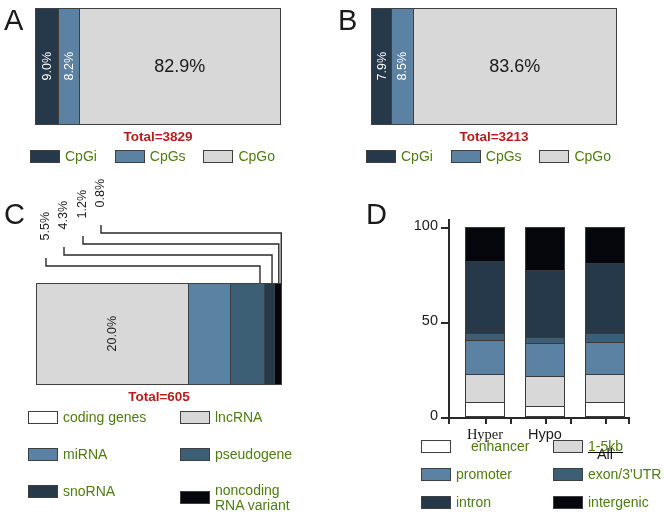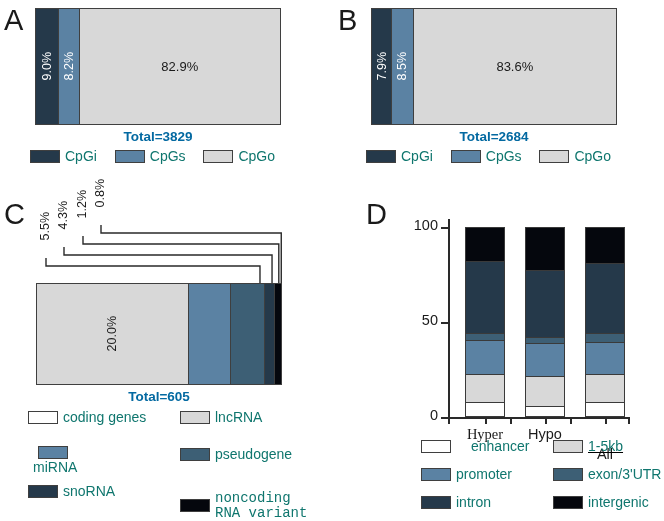--- a/index.html
+++ b/index.html
@@ -46,32 +46,32 @@
   }
   .hseg:last-child { border-right: none; }
   .hseg .vlabel {
     writing-mode: vertical-rl;
     transform: rotate(180deg);
     font-size: 12.5px;
     white-space: nowrap;
     letter-spacing: 0px;
   }
   .hseg .hlabel {
-    font-size: 13px;
+    font-size: 18px;
     white-space: nowrap;
   }
   .lab-light { color: #ffffff; }
   .lab-dark { color: #1a1a1a; }
 
   .total-label {
     position: absolute;
     font-size: 13.5px;
     font-weight: bold;
     text-align: center;
-    color: #0369a1;
+    color: #b91c1c;
   }
 
   
   .legend-row {
     position: absolute;
     display: flex;
     align-items: center;
   }
   .legend-item {
     display: flex;
@@ -81,21 +81,21 @@
     width: 30px;
     height: 13px;
     box-sizing: border-box;
     border: 1.4px solid #3f3f3f;
     flex: none;
   }
   .legend-text {
     font-size: 14px;
     margin-left: 5px;
     white-space: nowrap;
-    color: #0f766e;
+    color: #4d7c0f;
   }
   .legend-text.two-line {
     white-space: normal;
     line-height: 1.05;
     width: 95px;
   }
 
   
   .leader-svg {
     position: absolute;
@@ -190,21 +190,21 @@
         <span class="vlabel lab-light">7.9%</span>
       </div>
       <div class="hseg" style="flex: 8.5 0 0px; background: rgb(91, 130, 163);">
         <span class="vlabel lab-light">8.5%</span>
       </div>
       <div class="hseg" style="flex: 83.6 0 0px; background: rgb(216, 216, 216);">
         <span class="hlabel lab-dark">83.6%</span>
       </div>
     </div>
 
-  <div class="total-label" style="left:39px;top:129px;width:246px;">Total=2684</div>
+  <div class="total-label" style="left:39px;top:129px;width:246px;">Total=3213</div>
 
   <div class="legend-row" id="legendB" style="left:34px;top:148px;width:245px;justify-content:space-between;">
       <div class="legend-item">
         <span class="swatch" style="background: rgb(37, 57, 74);"></span>
         <span class="legend-text">CpGi</span>
       </div>
       <div class="legend-item">
         <span class="swatch" style="background: rgb(91, 130, 163);"></span>
         <span class="legend-text">CpGs</span>
       </div>
@@ -245,33 +245,33 @@
 
   <div id="legendC" style="position:absolute;left:28px;top:214px;width:300px;">
       <div class="legend-item" style="position: absolute; left: 0px; top: 0px;">
         <span class="swatch" style="background: rgb(255, 255, 255);"></span>
         <span class="legend-text">coding genes</span>
       </div>
       <div class="legend-item" style="position: absolute; left: 152px; top: 0px;">
         <span class="swatch" style="background: rgb(216, 216, 216);"></span>
         <span class="legend-text">lncRNA</span>
       </div>
-      <div class="legend-item" style="position: absolute; left: 0px; top: 37px; flex-direction: column;">
+      <div class="legend-item" style="position: absolute; left: 0px; top: 37px;">
         <span class="swatch" style="background: rgb(91, 130, 163);"></span>
         <span class="legend-text">miRNA</span>
       </div>
       <div class="legend-item" style="position: absolute; left: 152px; top: 37px;">
         <span class="swatch" style="background: rgb(61, 95, 117);"></span>
         <span class="legend-text">pseudogene</span>
       </div>
       <div class="legend-item" style="position: absolute; left: 0px; top: 74px;">
         <span class="swatch" style="background: rgb(37, 57, 74);"></span>
         <span class="legend-text">snoRNA</span>
       </div>
-      <div class="legend-item" style="position: absolute; left: 152px; top: 82px; font-family: Liberation Mono, monospace;">
+      <div class="legend-item" style="position: absolute; left: 152px; top: 74px;">
         <span class="swatch" style="background: rgb(5, 7, 13);"></span>
         <span class="legend-text two-line">noncoding RNA variant</span>
       </div>
     </div>
 </div>
 
 <div class="panel" style="left:360px;top:195px;width:304px;height:326px;">
   <div class="panel-letter" style="left:6px;top:5px;">D</div>
 
   <div id="panelD-plot" style="left:0;top:0;width:304px;height:240px;">

